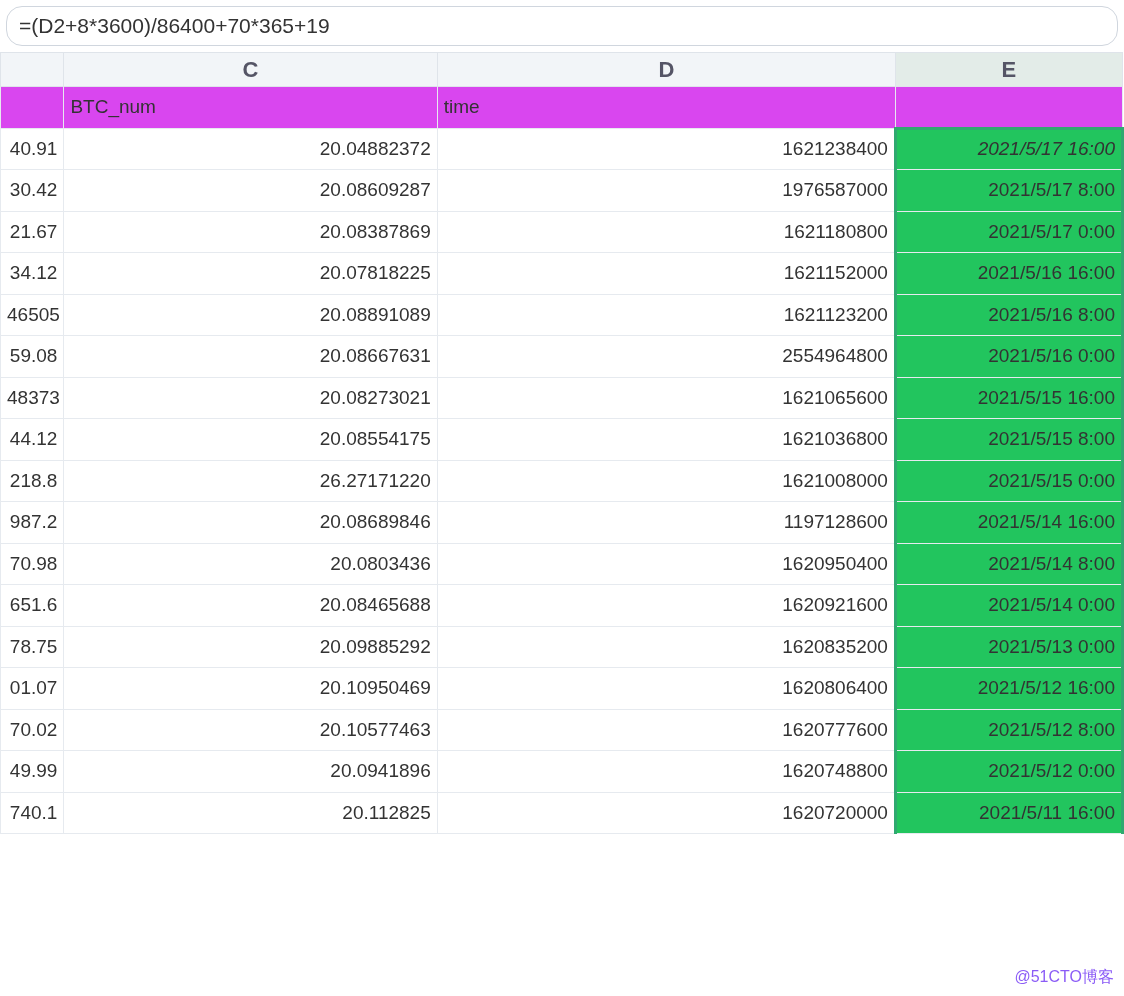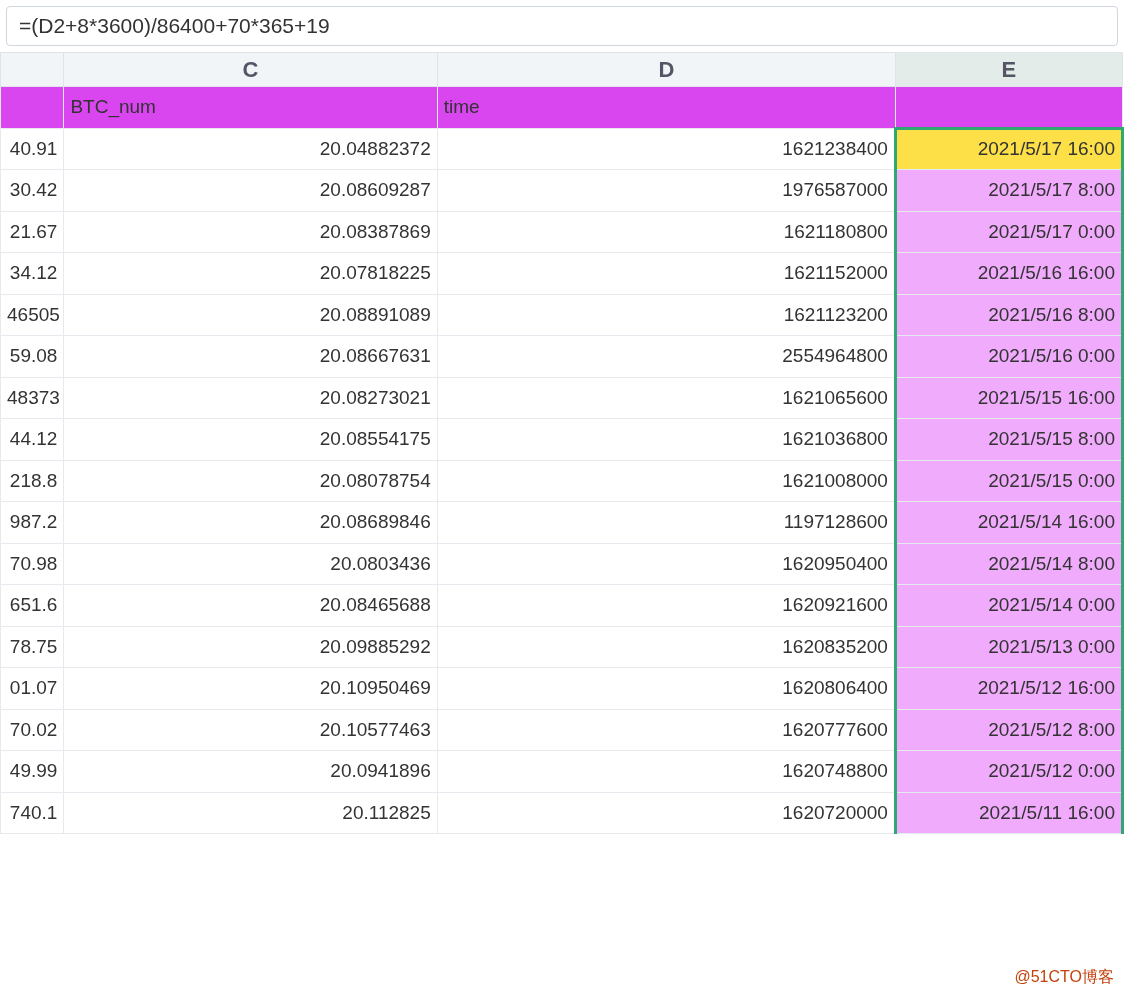--- a/index.html
+++ b/index.html
@@ -7,21 +7,21 @@
   font-family: -apple-system, "Segoe UI", "Helvetica Neue", Arial, sans-serif;
   background: #fff;
   color: #333;
   font-size: 19px;
   width: 1124px;
 }
 .formula-bar {
   display: flex;
   align-items: center;
   border: 1px solid #d0d6de;
-  border-radius: 4px;
+  border-radius: 16px;
   padding: 7px 12px;
   margin: 6px 6px 6px 6px;
   background: #fff;
   font-size: 21px;
   color: #333;
 }
 .grid {
   border-collapse: collapse;
   width: 100%;
   table-layout: fixed;
@@ -43,32 +43,32 @@
   border: 1px solid #e6eaef;
   height: 41.5px;
   padding: 0 6px 0 6px;
   white-space: nowrap;
   overflow: hidden;
 }
 td.num { text-align: right; font-variant-numeric: tabular-nums; }
 td.left { text-align: left; }
 .hdr-row td { background: #d946ef; }
 .e-sel {
-  background: #f0abfc;
-}
-.e-sel.first { background: #fde047; }
+  background: #22c55e;
+}
+.e-sel.first { background: #22c55e; font-style: italic; }
 .sel-border-left  { border-left: 3px solid #2fa970; }
 .sel-border-right { border-right: 3px solid #2fa970; }
 .sel-border-top   { border-top: 3px solid #2fa970; }
 .wm {
   position: fixed;
   right: 10px;
   bottom: 8px;
   font-size: 16px;
-  color: #c2410c;
+  color: #8b5cf6;
   pointer-events: none;
 }
 </style>
 </head>
 <body>
 
 <div class="formula-bar">
   <span>=(D2+8*3600)/86400+70*365+19</span>
 </div>
 
@@ -137,21 +137,21 @@
         <td class="num e-sel sel-border-left sel-border-right">2021/5/15 16:00</td>
       </tr>
       <tr>
         <td class="num">44.12</td>
         <td class="num">20.08554175</td>
         <td class="num">1621036800</td>
         <td class="num e-sel sel-border-left sel-border-right">2021/5/15 8:00</td>
       </tr>
       <tr>
         <td class="num">218.8</td>
-        <td class="num">20.08078754</td>
+        <td class="num">26.27171220</td>
         <td class="num">1621008000</td>
         <td class="num e-sel sel-border-left sel-border-right">2021/5/15 0:00</td>
       </tr>
       <tr>
         <td class="num">987.2</td>
         <td class="num">20.08689846</td>
         <td class="num">1197128600</td>
         <td class="num e-sel sel-border-left sel-border-right">2021/5/14 16:00</td>
       </tr>
       <tr>

